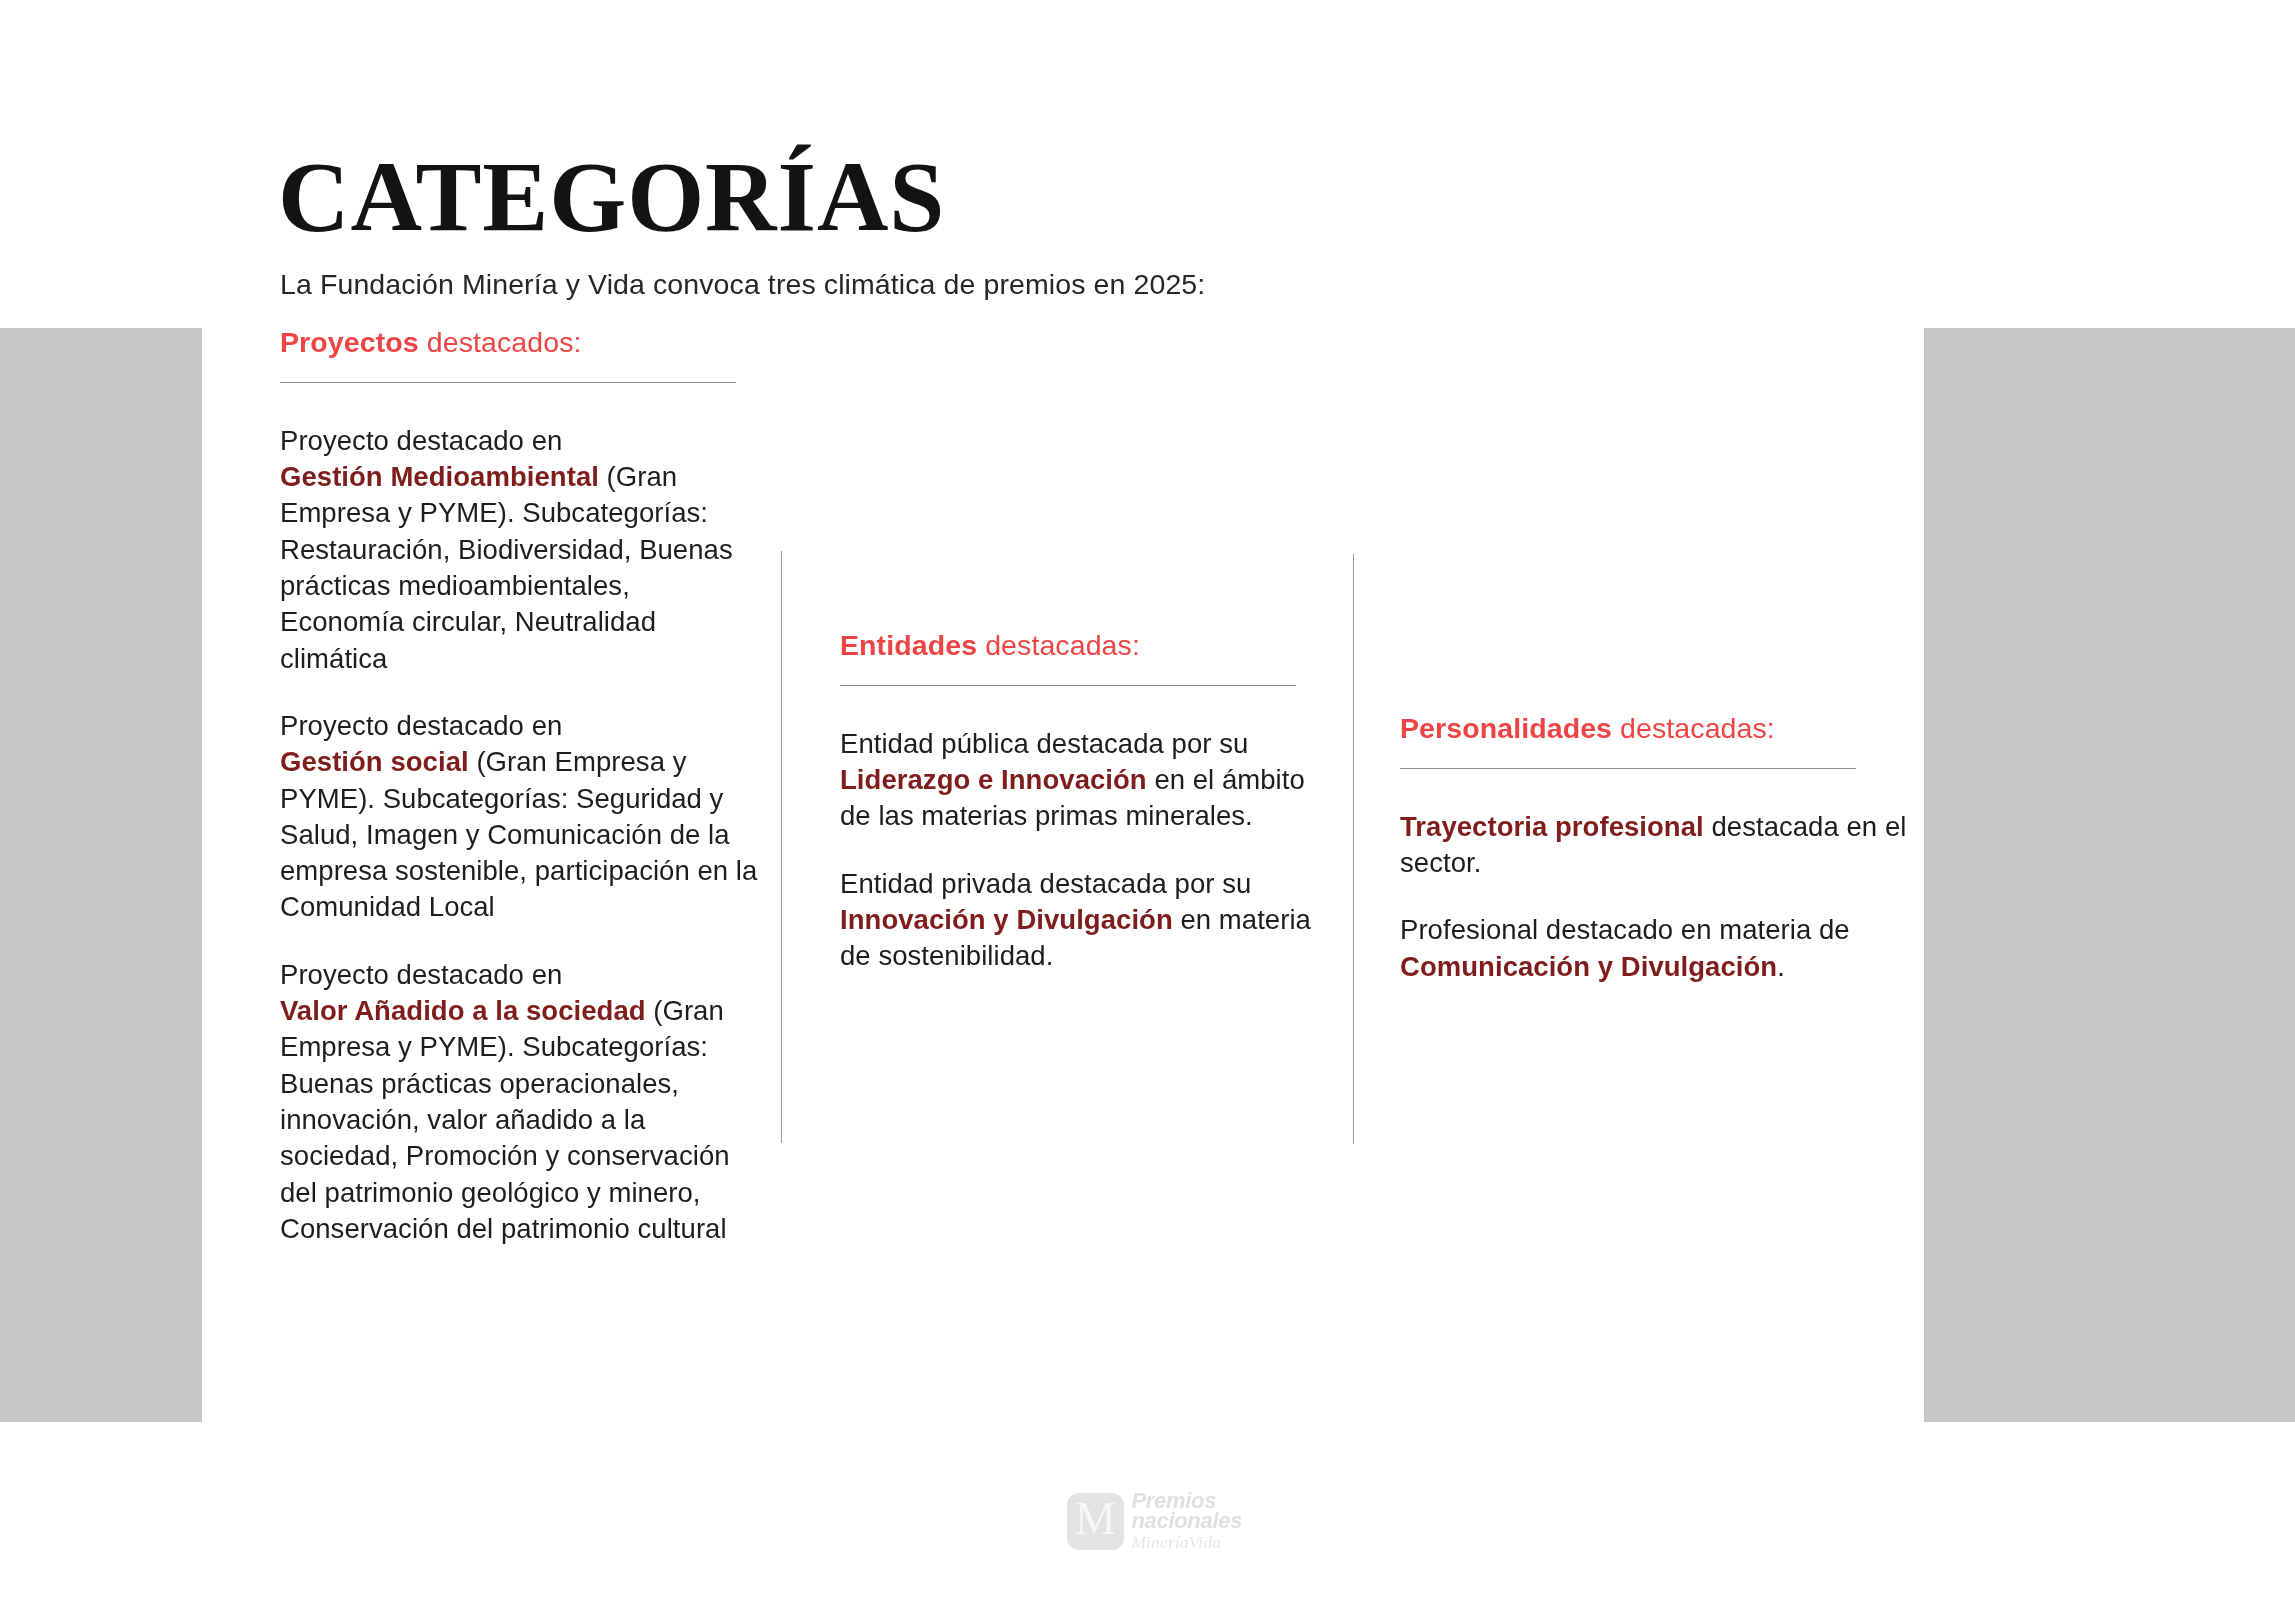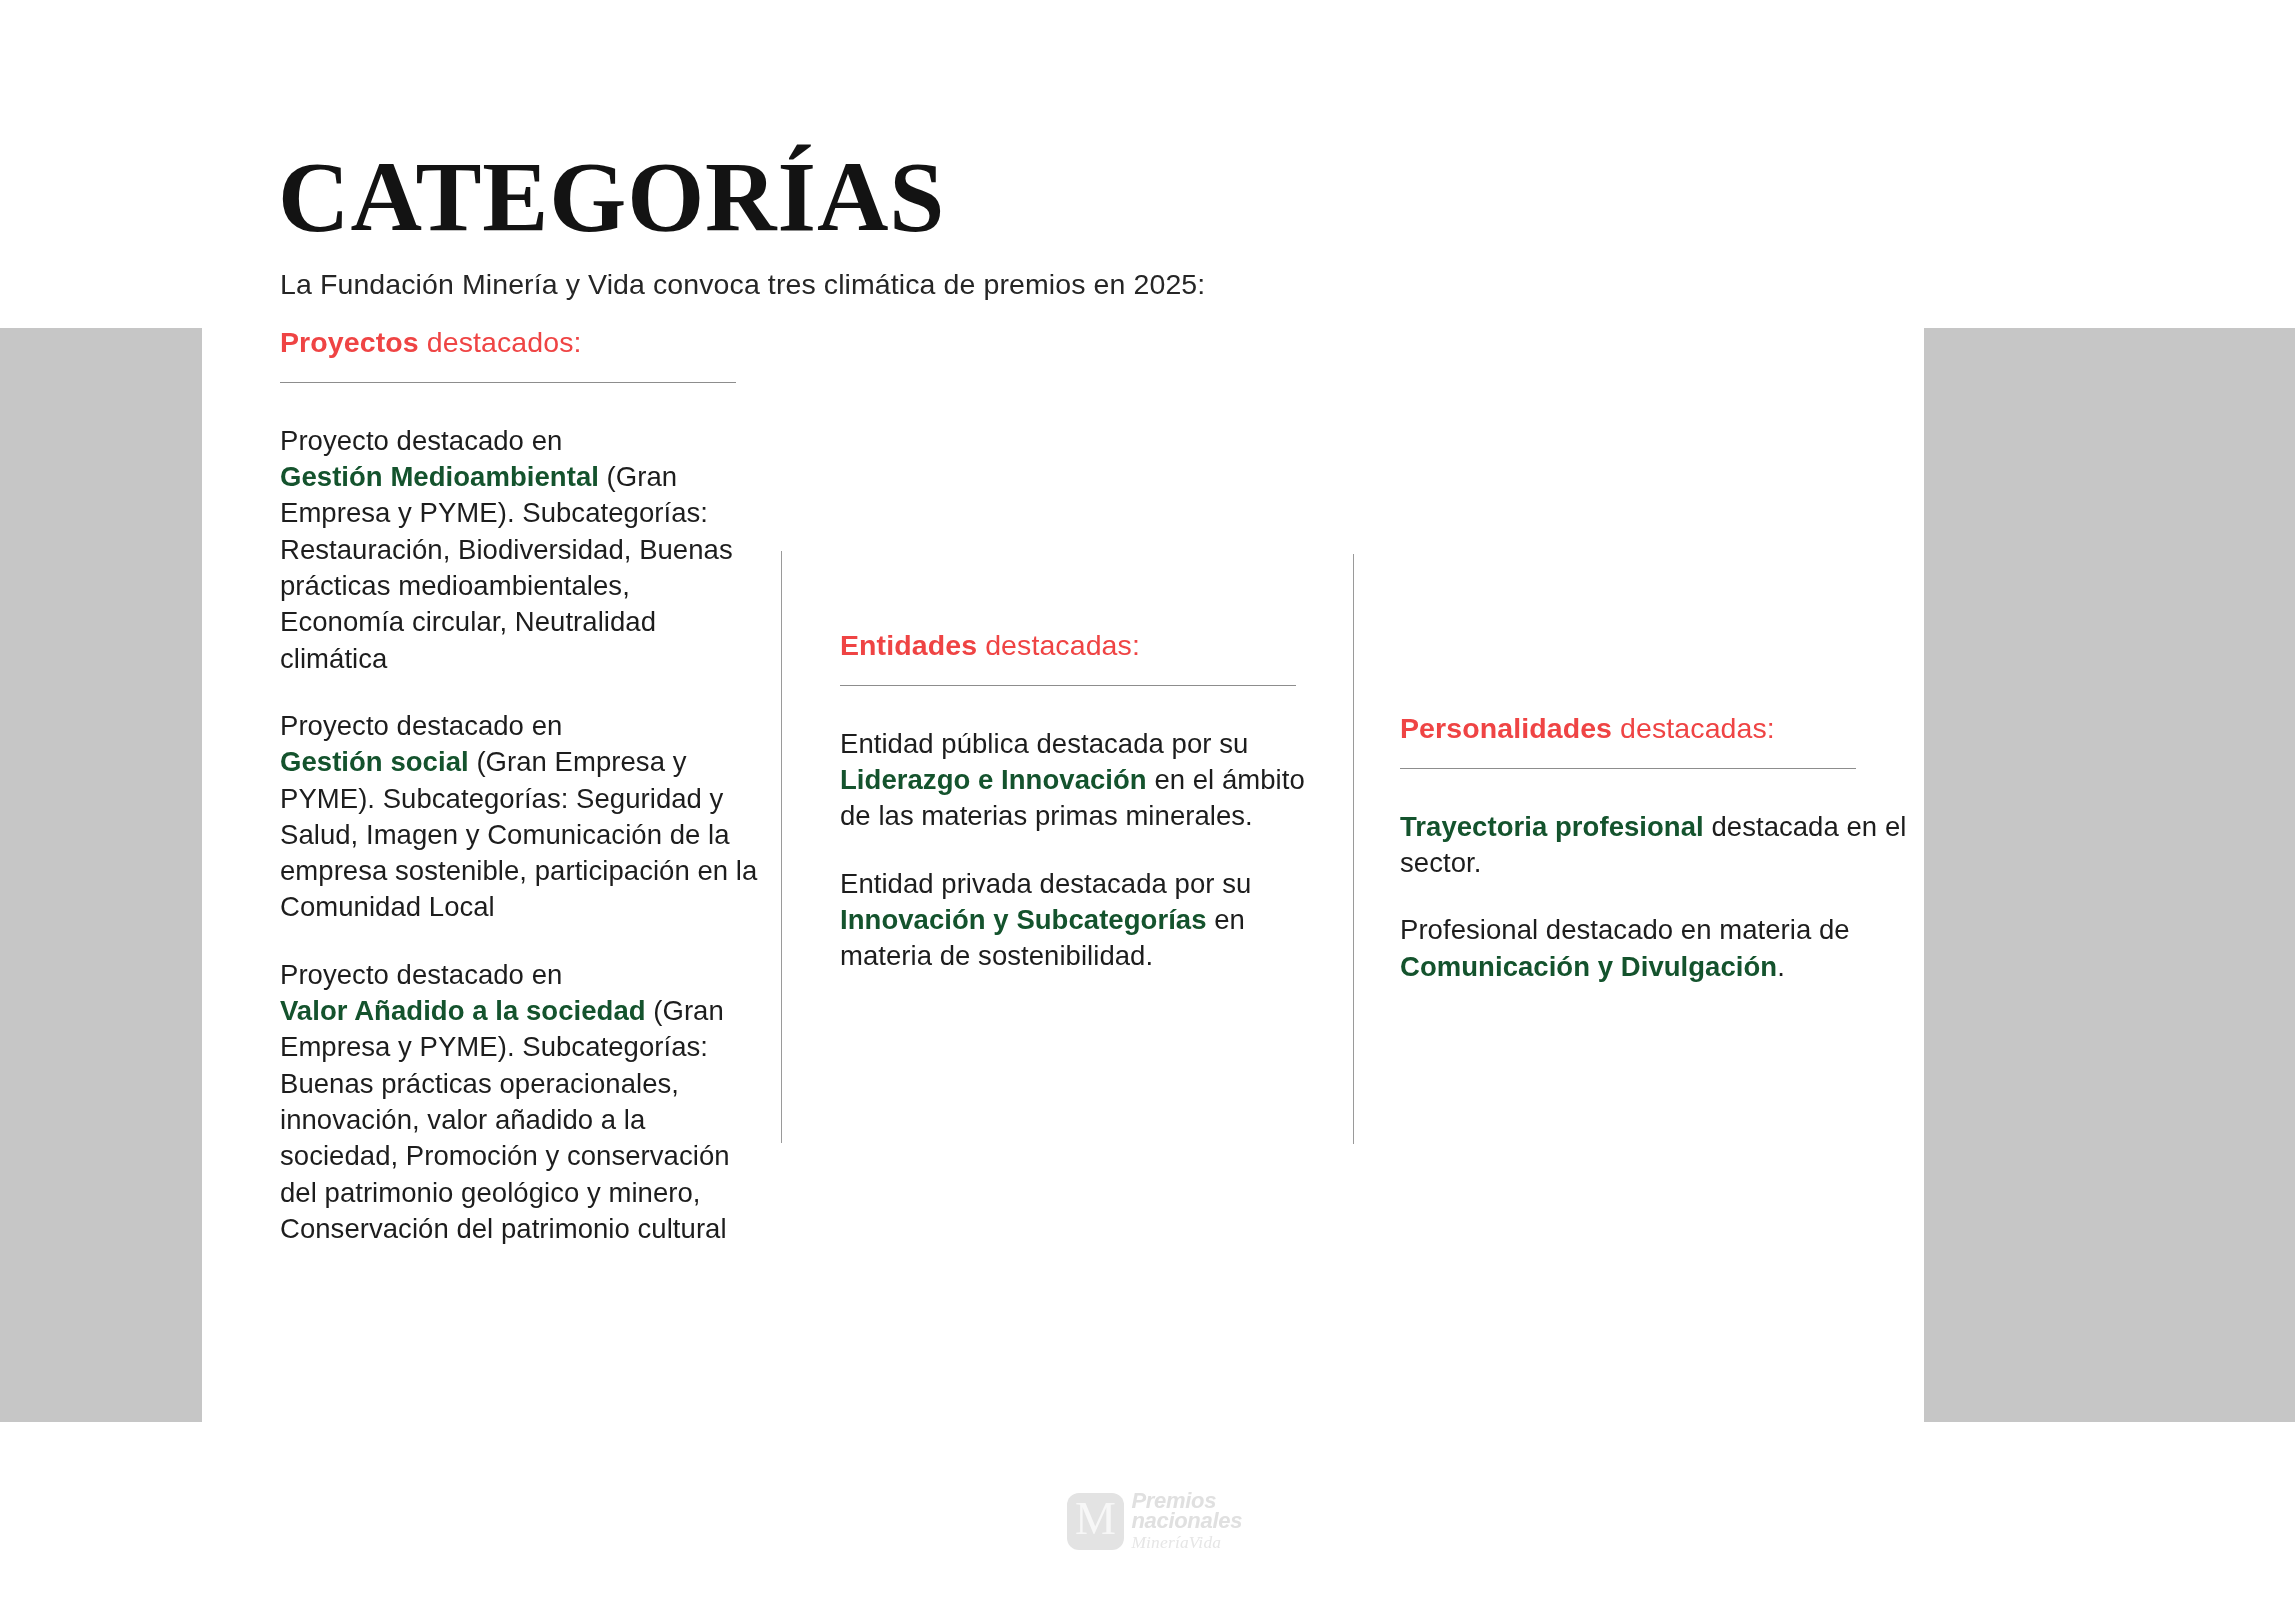--- a/index.html
+++ b/index.html
@@ -85,21 +85,21 @@
   .para {
     font-size: 27.5px;
     line-height: 1.32;
     color: #1d1d1d;
     letter-spacing: 0.05px;
     margin: 0 0 31px 0;
   }
   .para:last-child { margin-bottom: 0; }
   .para b {
     font-weight: 700;
-    color: #14532d;
+    color: #7f1d1d;
   }
   .para .lead { display: block; }
 
   
   .v-rule {
     position: absolute;
     width: 0.9px;
     background: #9a9a9a;
   }
   .v-rule.one { left: 781px;  top: 551px; height: 592px; }
@@ -197,21 +197,21 @@
     <span class="strong">Entidades</span><span> destacadas:</span>
   </div>
   <div class="col-rule"></div>
   <div class="col-body">
 
     <p class="para">
       <span class="lead">Entidad pública destacada por su</span><b>Liderazgo e Innovación</b><span> en el ámbito de las materias primas minerales.</span>
     </p>
 
     <p class="para">
-      <span class="lead">Entidad privada destacada por su</span><b>Innovación y Subcategorías</b><span> en materia de sostenibilidad.</span>
+      <span class="lead">Entidad privada destacada por su</span><b>Innovación y Divulgación</b><span> en materia de sostenibilidad.</span>
     </p>
 
   </div>
 </section>
 
 <section class="column col-personalities">
   <div class="col-header">
     <span class="strong">Personalidades</span><span> destacadas:</span>
   </div>
   <div class="col-rule"></div>

